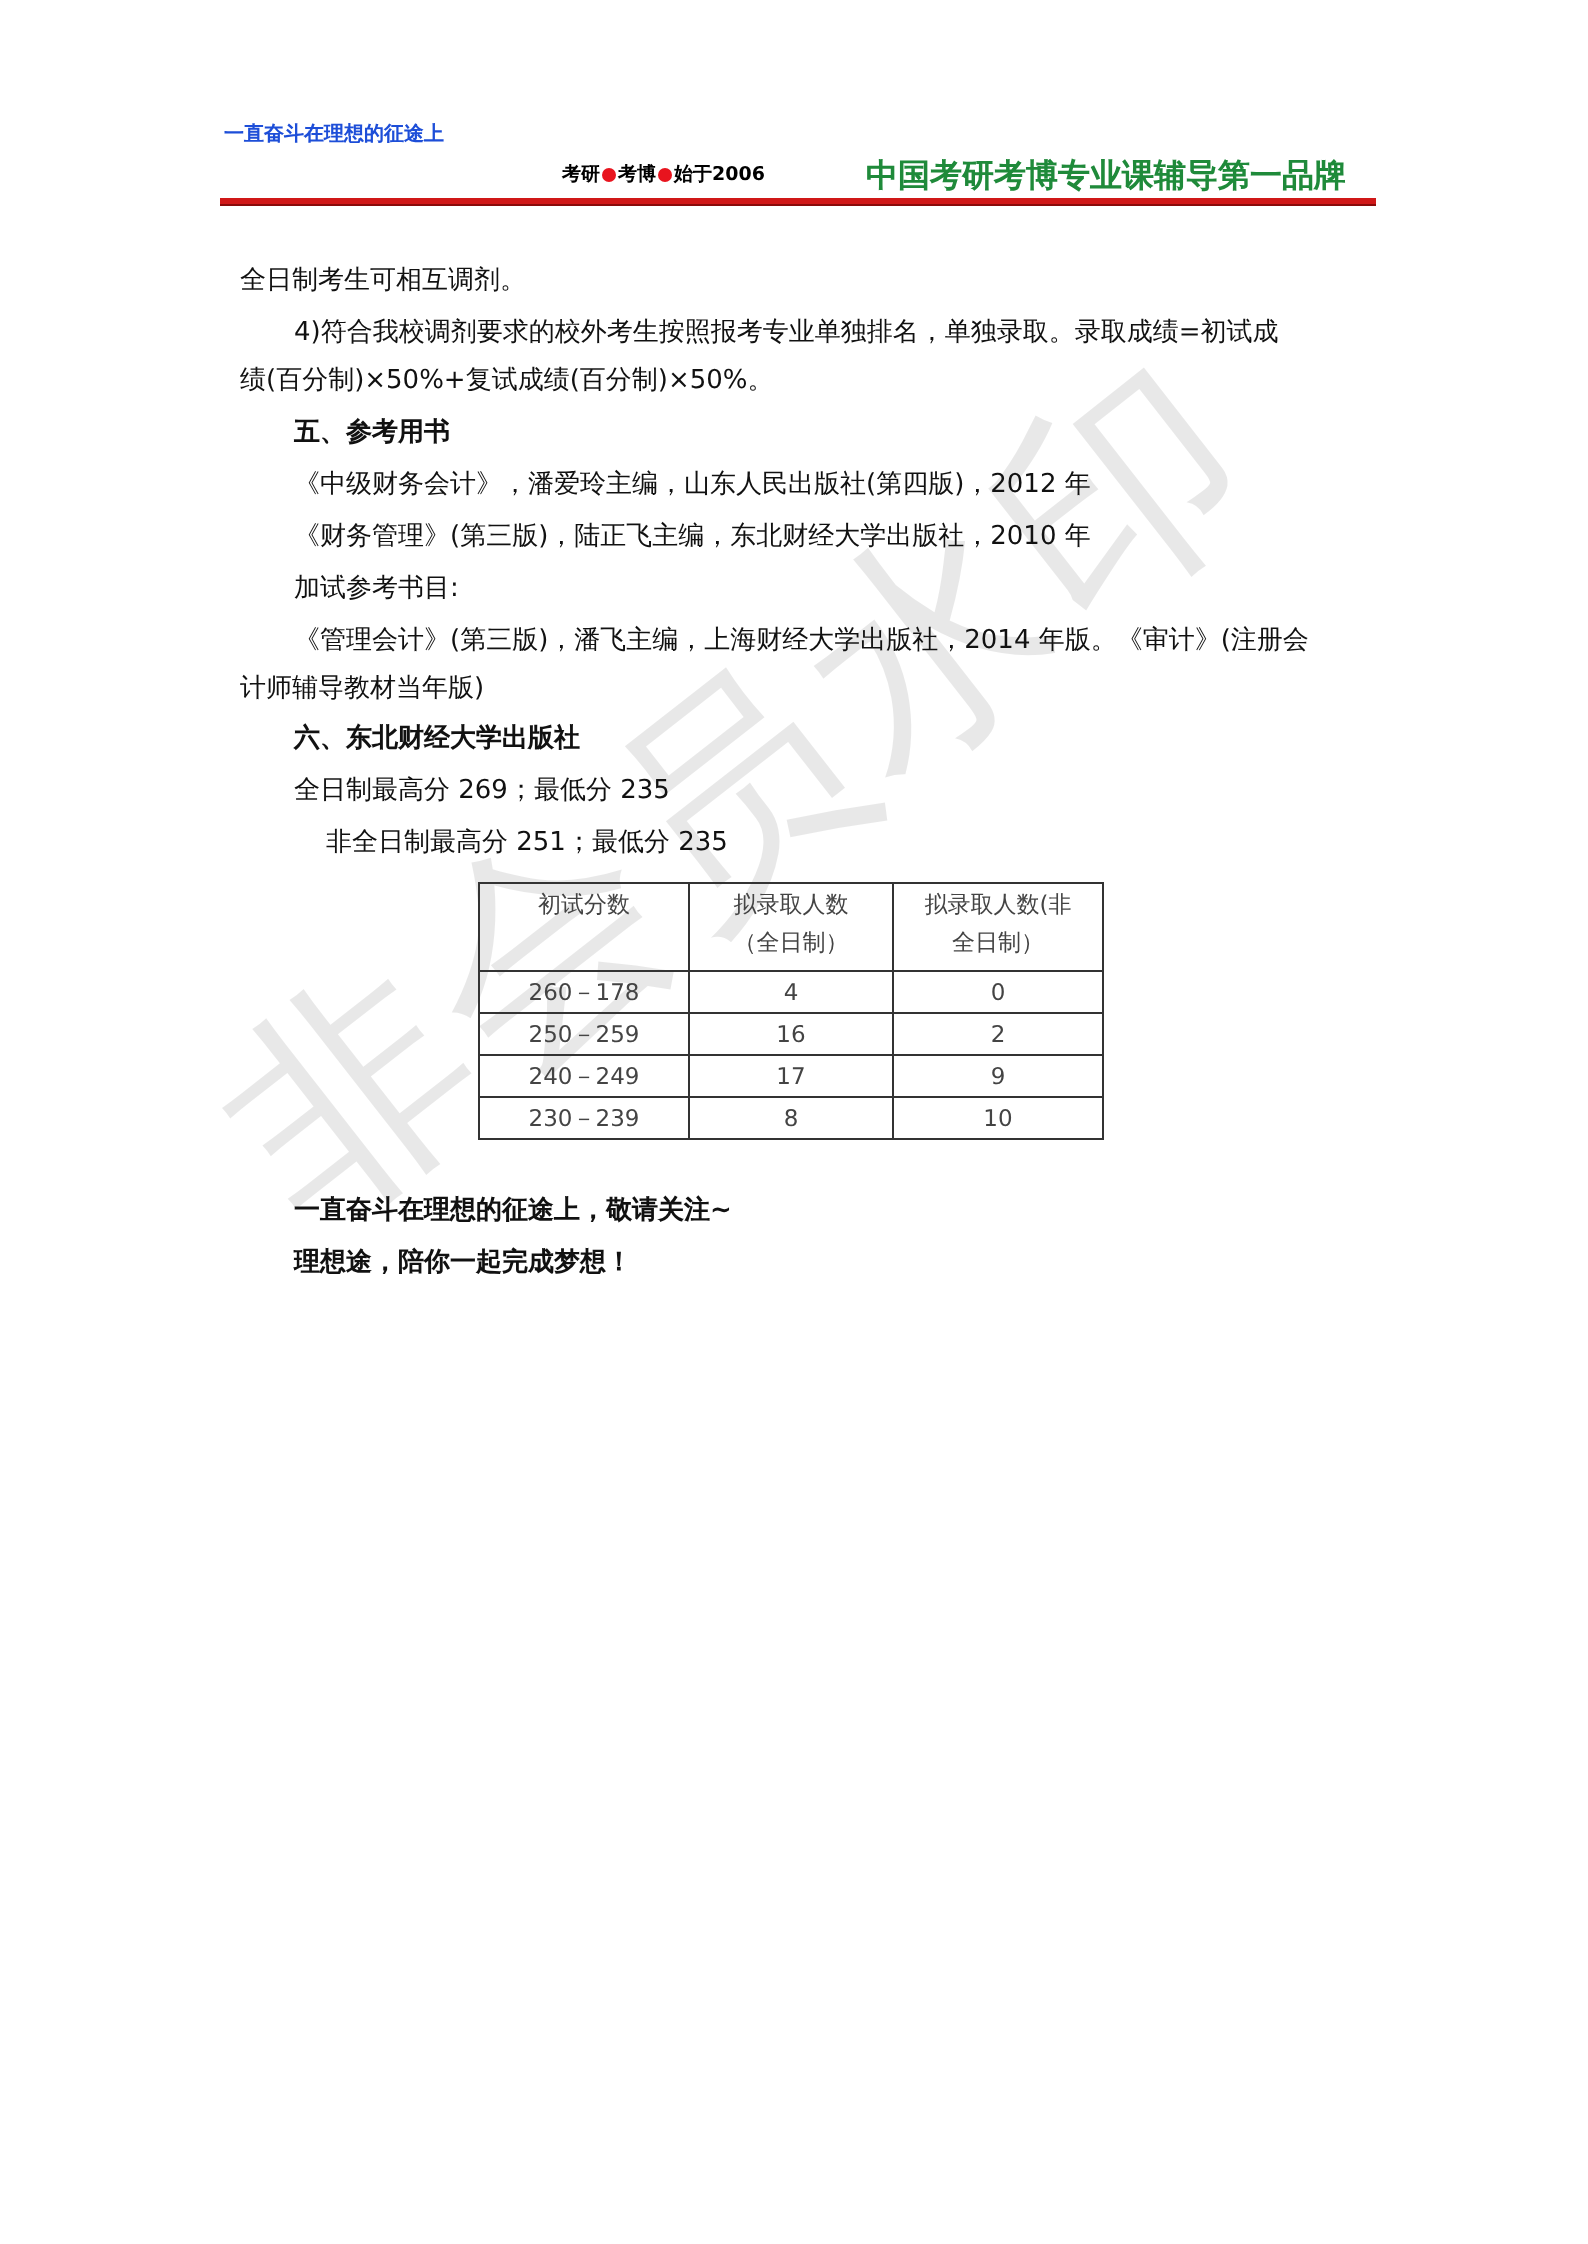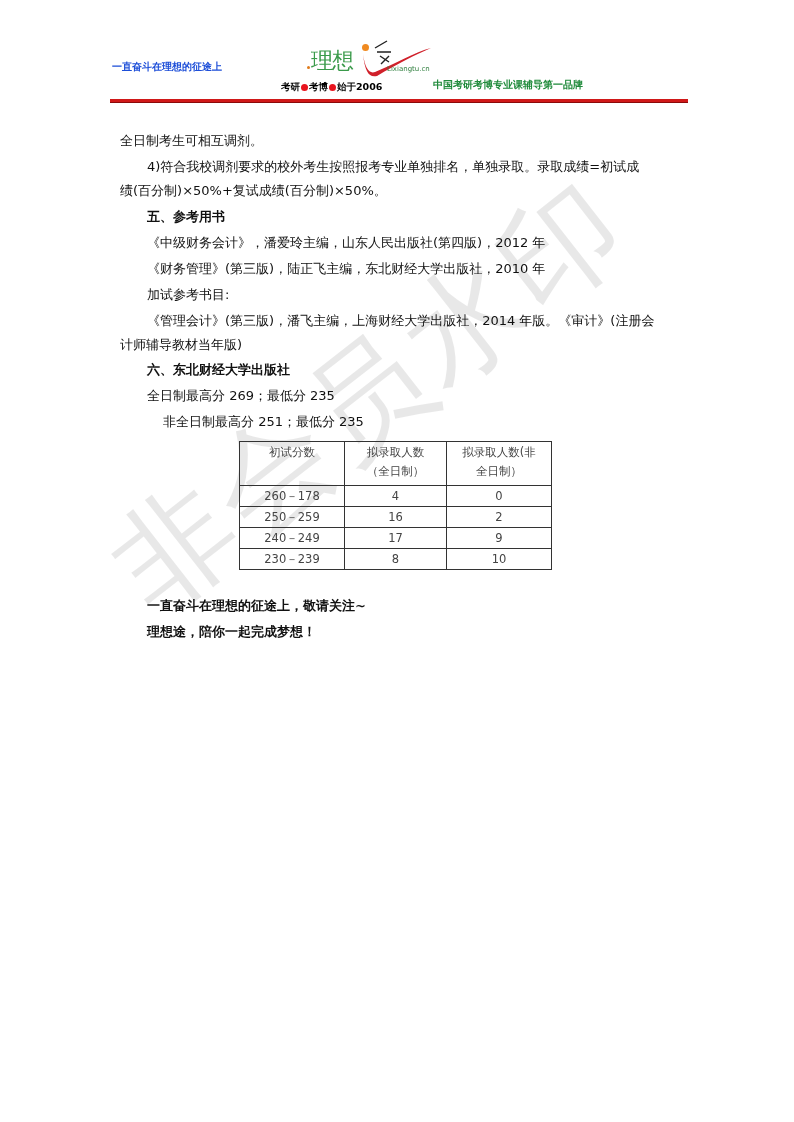--- a/index.html
+++ b/index.html
@@ -89,21 +89,21 @@
       display: inline-block;
       width: 7px; height: 7px;
       border-radius: 50%;
       background: #e8141e;
       margin: 0 1px;
     }
     .slogan-right {
       position: absolute;
       left: 433px;
       top: 78px;
-      font-size: 10px;
+      font-size: 16px;
       font-weight: bold;
       color: #1f8a3a;
       white-space: nowrap;
     }
     .header-rule {
       position: absolute;
       left: 110px;
       top: 99px;
       width: 578px;
       height: 3px;
@@ -166,30 +166,20 @@
       white-space: nowrap;
       letter-spacing: 4px;
       font-family: "DejaVu Sans", sans-serif;
       pointer-events: none;
     }
   </style>
 </head>
 <body>
 
 <div class="page-header">
-  <div class="logo">
-    <svg class="logo-swoosh" width="130" height="40" viewBox="0 0 130 40">
-      <path d="M58 16 C 60 30, 64 36, 70 34 C 90 26, 110 14, 126 10 C 112 16, 92 26, 72 38 C 64 40, 60 34, 58 16 Z" fill="#d0202a"></path>
-      <path d="M70 10 L 82 3 M 72 14 L 86 14 M 75 18 L 84 24 M 84 18 L 76 26" stroke="#222" stroke-width="1.4" fill="none"></path>
-    </svg>
-    <span class="logo-dot"></span>
-    <span class="logo-orange-dot"></span>
-    <span class="logo-text">理想</span>
-    <span class="logo-domain">Lixiangtu.cn</span>
-  </div>
 
   <div class="slogan-left">一直奋斗在理想的征途上</div>
 
   <div class="slogan-mid">
     <span>考研</span>
     <span class="red-dot"></span>
     <span>考博</span>
     <span class="red-dot"></span>
     <span>始于2006</span>
   </div>

